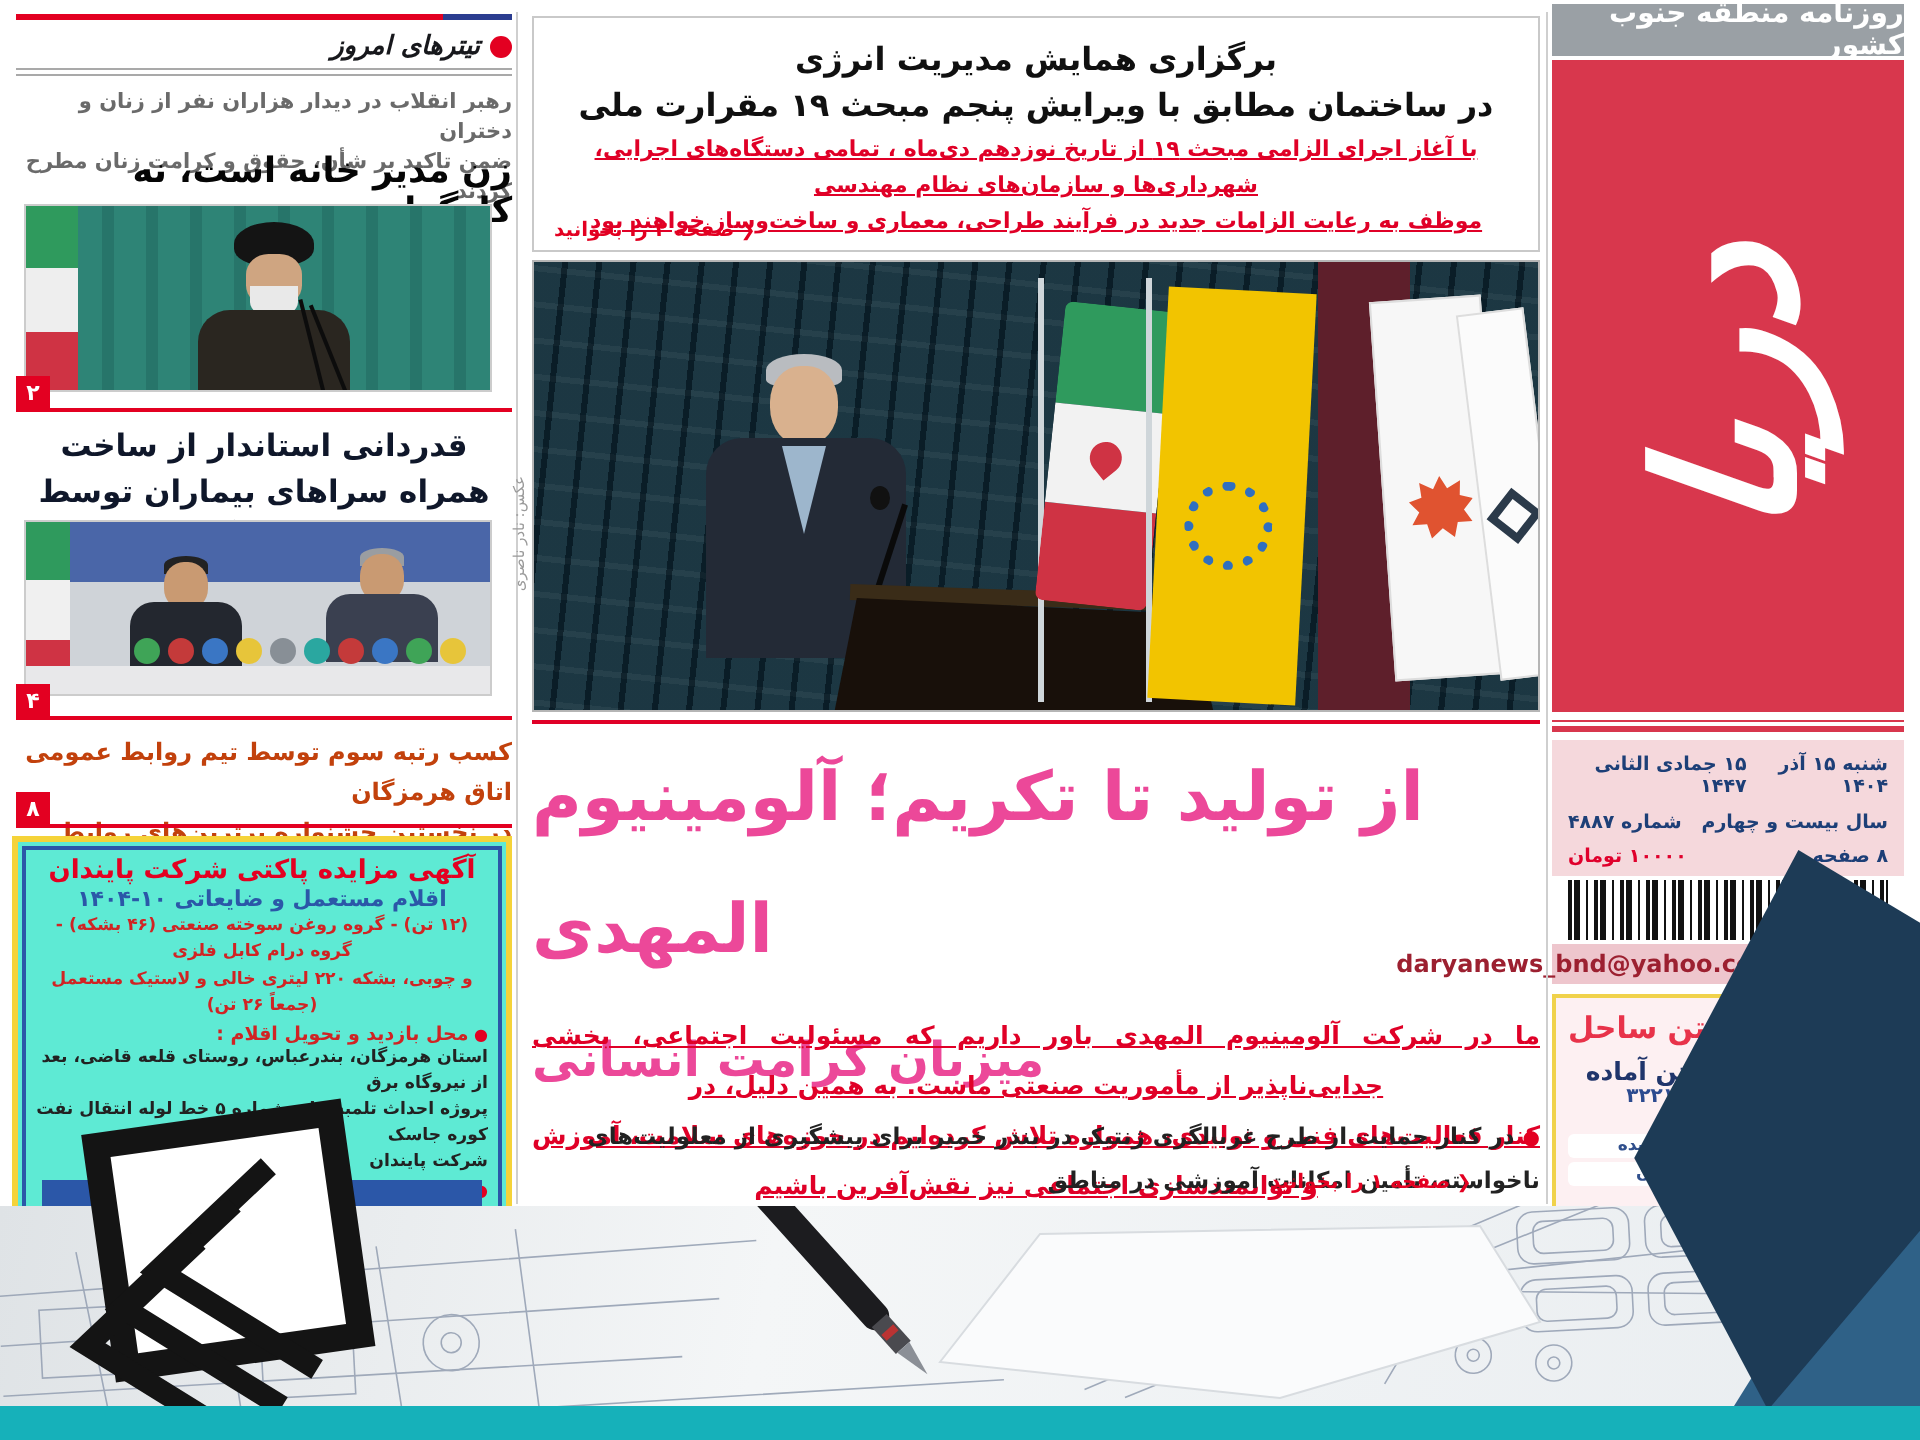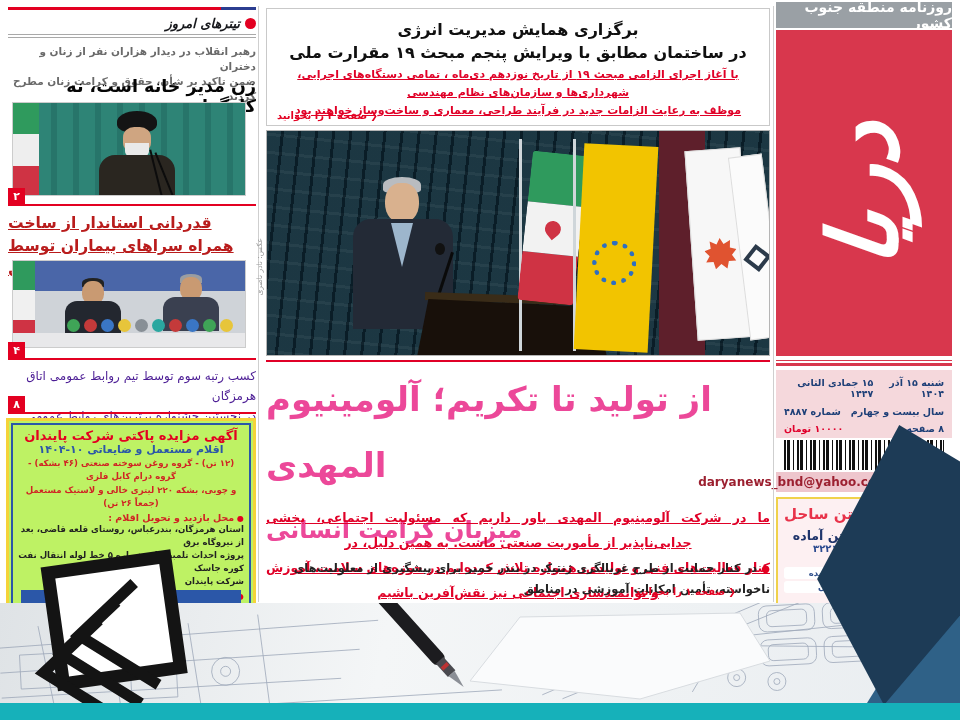--- a/index.html
+++ b/index.html
@@ -110,39 +110,39 @@
   .face1 { position:absolute; left:110px; top:24px; width:28px; height:26px; background:#cfa581; border-radius:40%; }
   .beard1 { position:absolute; left:112px; top:40px; width:24px; height:16px; background:#e9e9e9; border-radius:0 0 50% 50%; }
   .robe1 { position:absolute; left:86px; top:52px; width:76px; height:44px; background:#2a2620; border-radius:16px 16px 0 0; }
   .mic1 { position:absolute; left:142px; top:46px; width:2px; height:48px; background:#0c0c0c; transform:rotate(-14deg); }
   .mic1b { position:absolute; left:150px; top:48px; width:2px; height:46px; background:#0c0c0c; transform:rotate(-22deg); }
 
   .badge { position:absolute; width:17px; height:17px; background:#e30021; color:#fff; font-size:11px; font-weight:bold;
     display:flex; align-items:center; justify-content:center; }
   .red-rule { position:absolute; height:2px; background:#e30021; left:8px; width:248px; }
 
-  .h-left2 { top:212px; color:#b91c1c; font-size:15.5px; font-weight:bold; line-height:23px; text-align:left; letter-spacing:-.4px;text-decoration:underline; }
+  .h-left2 { top:212px; color:#0f172a; font-size:15.5px; font-weight:bold; line-height:23px; text-align:center; letter-spacing:-.4px; }
   .ph2 { top:260px; left:12px; width:234px; height:88px; position:absolute; overflow:hidden; border:1px solid #ccc; background:#cfd3d8; }
   .ph2-banner { position:absolute; left:0; top:0; width:234px; height:30px; background:#4a66a8; }
   .ph2-flagL { position:absolute; left:0; top:0; width:22px; height:88px; }
   .ph2-flagL .b1{height:33%;background:#2f9a5d;} .ph2-flagL .b2{height:34%;background:#f0f0f0;} .ph2-flagL .b3{height:33%;background:#cf3344;}
   .man { position:absolute; width:56px; height:34px; border-radius:12px 12px 0 0; }
   .m1 { left:52px; top:40px; background:#23272f; } .m2 { left:150px; top:36px; background:#3a4050; }
   .head2 { position:absolute; width:22px; height:24px; background:#c99a72; border-radius:45%; }
   .hd1 { left:69px; top:20px; } .hd2 { left:167px; top:16px; }
   .hair2 { position:absolute; width:22px; height:9px; border-radius:50% 50% 0 0; }
   .hr1 { left:69px; top:17px; background:#222; } .hr2 { left:167px; top:13px; background:#9a9da1; }
   .table2 { position:absolute; left:0; top:72px; width:234px; height:16px; background:#e8e8ea; }
   .mics { position:absolute; left:30px; top:58px; width:190px; height:16px; display:flex; gap:4px; }
   .mic-blob { width:13px; height:13px; border-radius:50%; }
 
-  .h-left3 { top:366px; color:#4c1d95; font-size:12px; font-weight:normal; line-height:20px; text-align:right; }
-
-  
-  .pd-ad { left:6px; top:418px; width:250px; height:196px; position:absolute; border:3px solid #f5d339; background:#bef264; }
+  .h-left3 { top:366px; color:#c2410c; font-size:12px; font-weight:bold; line-height:20px; text-align:right; }
+
+  
+  .pd-ad { left:6px; top:418px; width:250px; height:196px; position:absolute; border:3px solid #f5d339; background:#5eead4; }
   .pd-inner { position:absolute; inset:2px; border:2px solid #2b57a8; padding:3px 5px; text-align:center; }
   .pd-title { color:#e30021; font-size:13px; font-weight:bold; }
   .pd-sub { color:#2b57a8; font-size:11px; font-weight:bold; }
   .pd-body { color:#d02424; font-size:8.6px; font-weight:bold; line-height:13px; margin-top:1px; }
   .pd-sec { color:#d02424; font-size:9.5px; font-weight:bold; text-align:right; margin-top:2px; }
   .pd-sec::before { content:"● "; color:#e30021; font-size:8px; }
   .pd-addr { color:#222; font-size:8.6px; font-weight:bold; line-height:13px; text-align:right; }
   .pd-daterow { display:flex; justify-content:space-between; color:#222; font-size:8.6px; font-weight:bold; }
   .pd-phone { color:#2b57a8; font-size:9.5px; font-weight:bold; text-align:right; }
   .pd-footer { position:absolute; left:8px; right:8px; bottom:3px; height:14px; background:#2b57a8; color:#fff;

